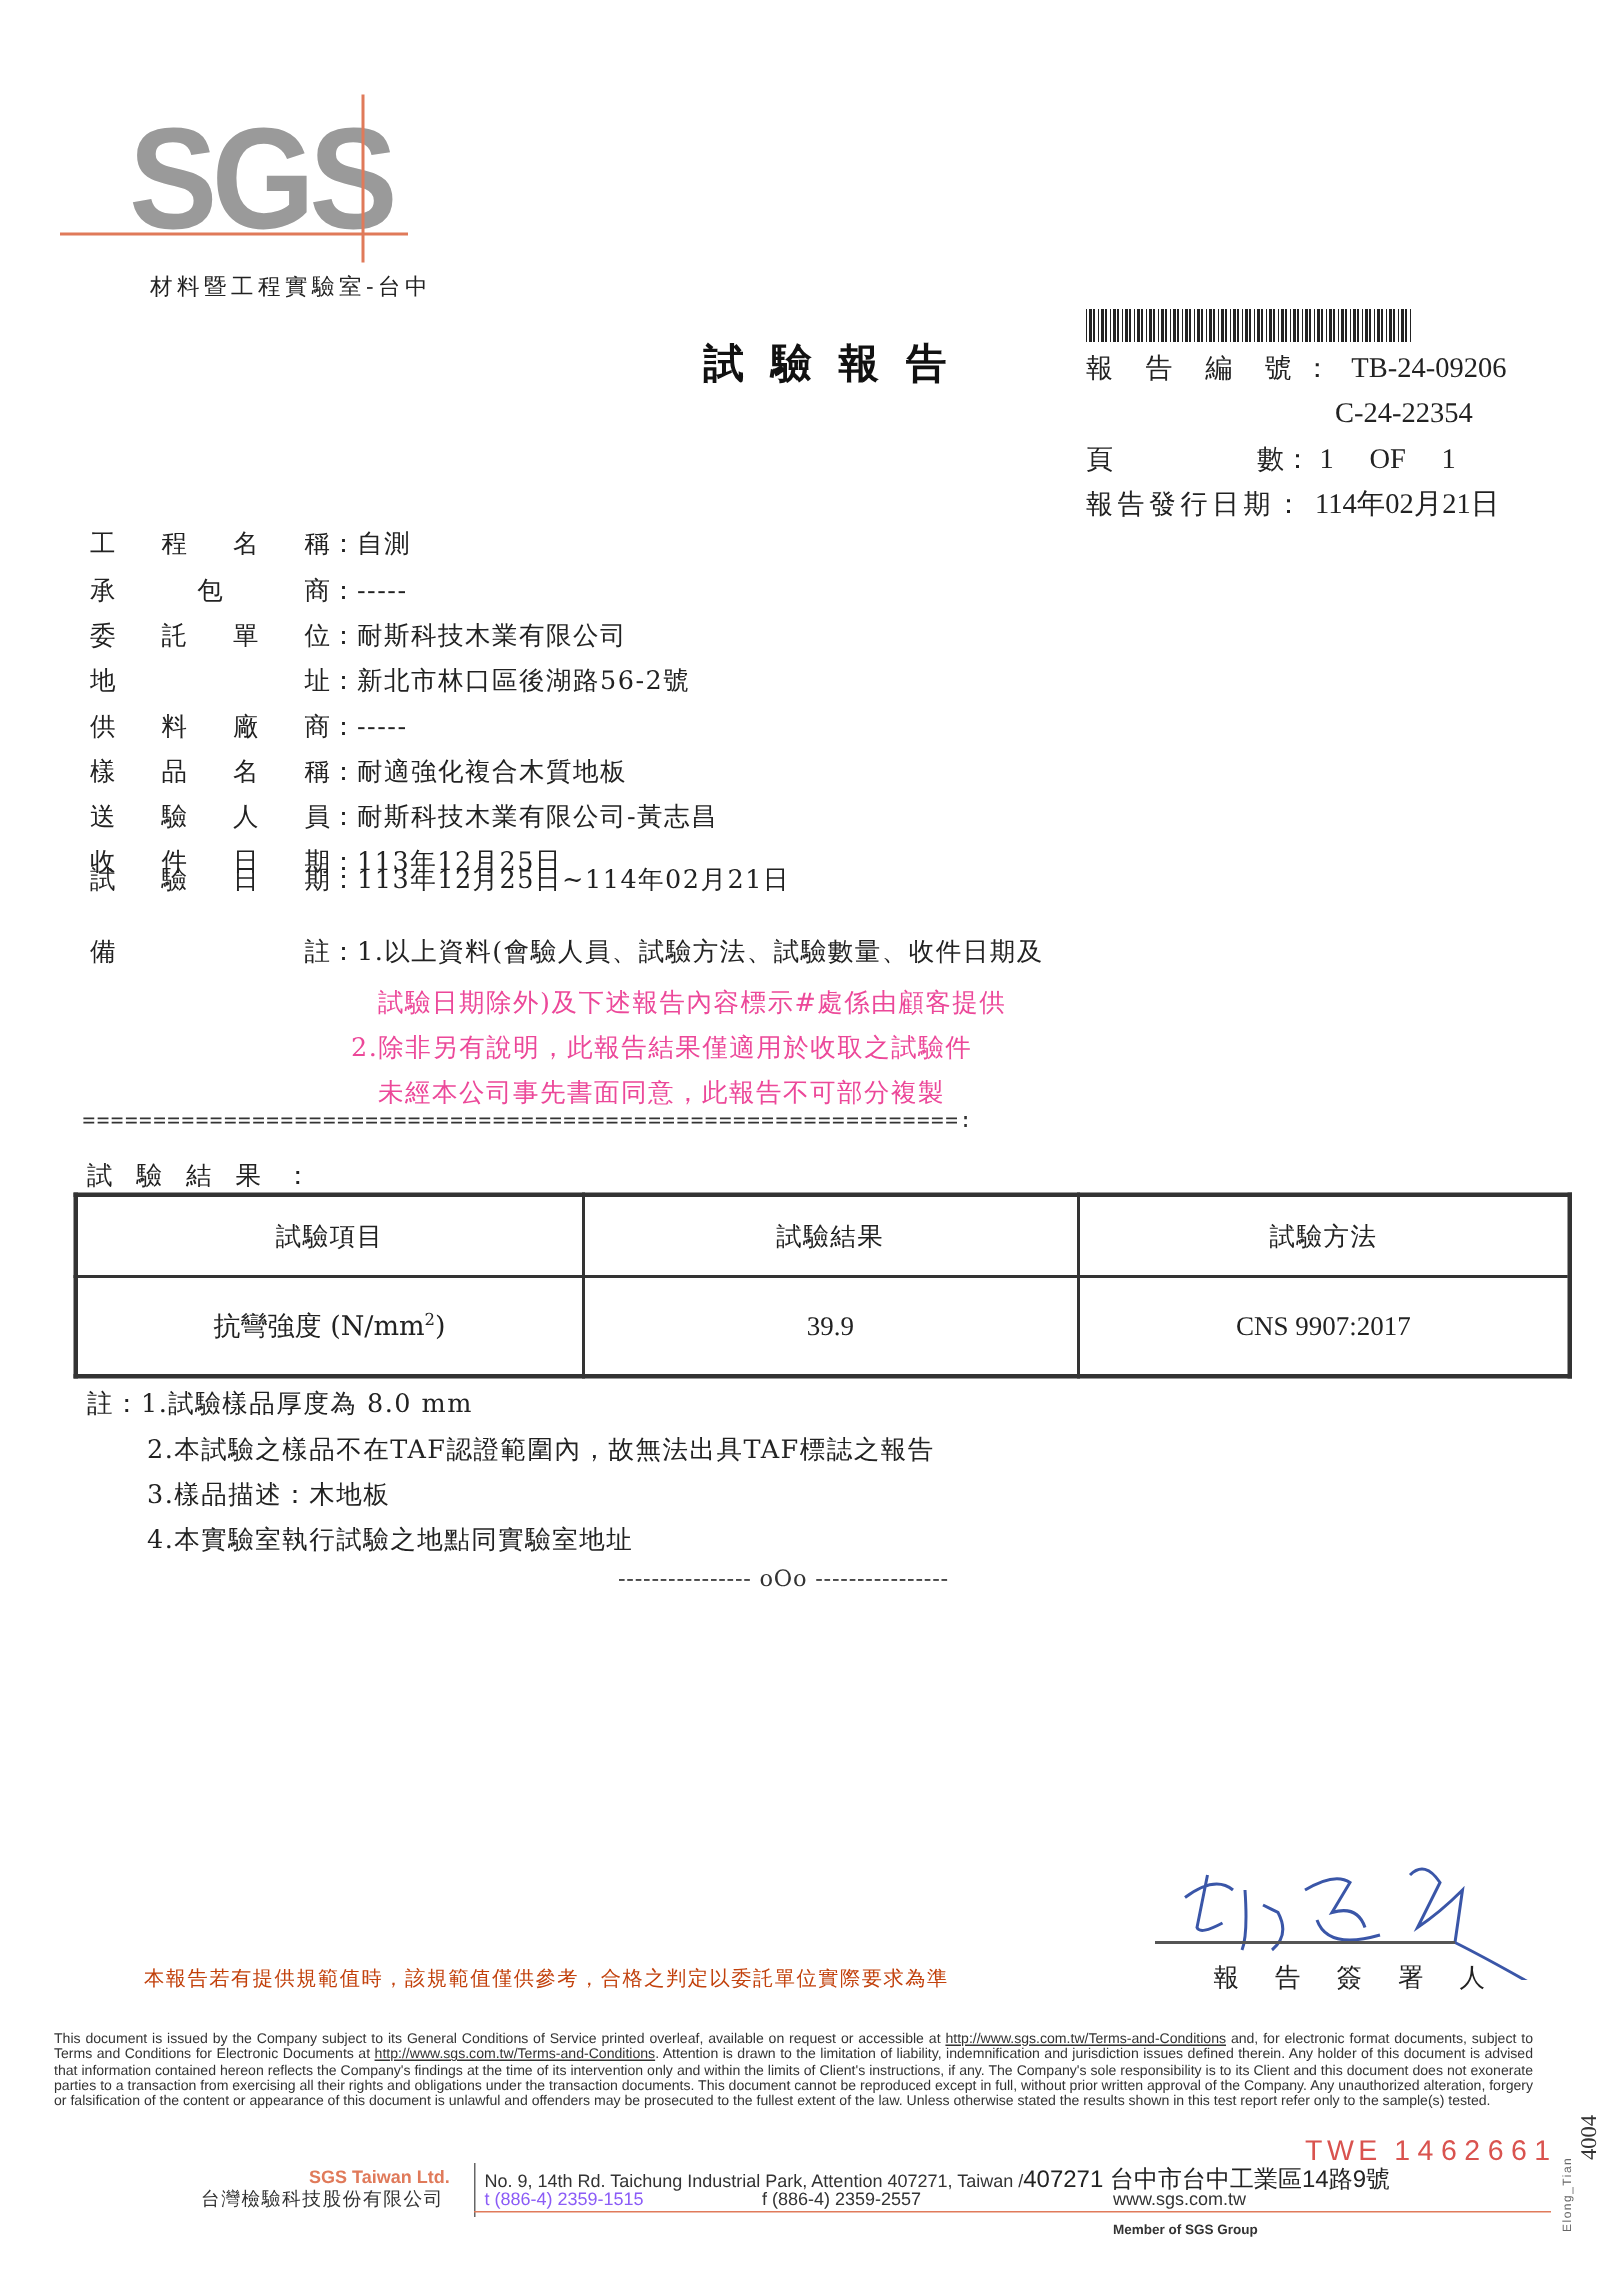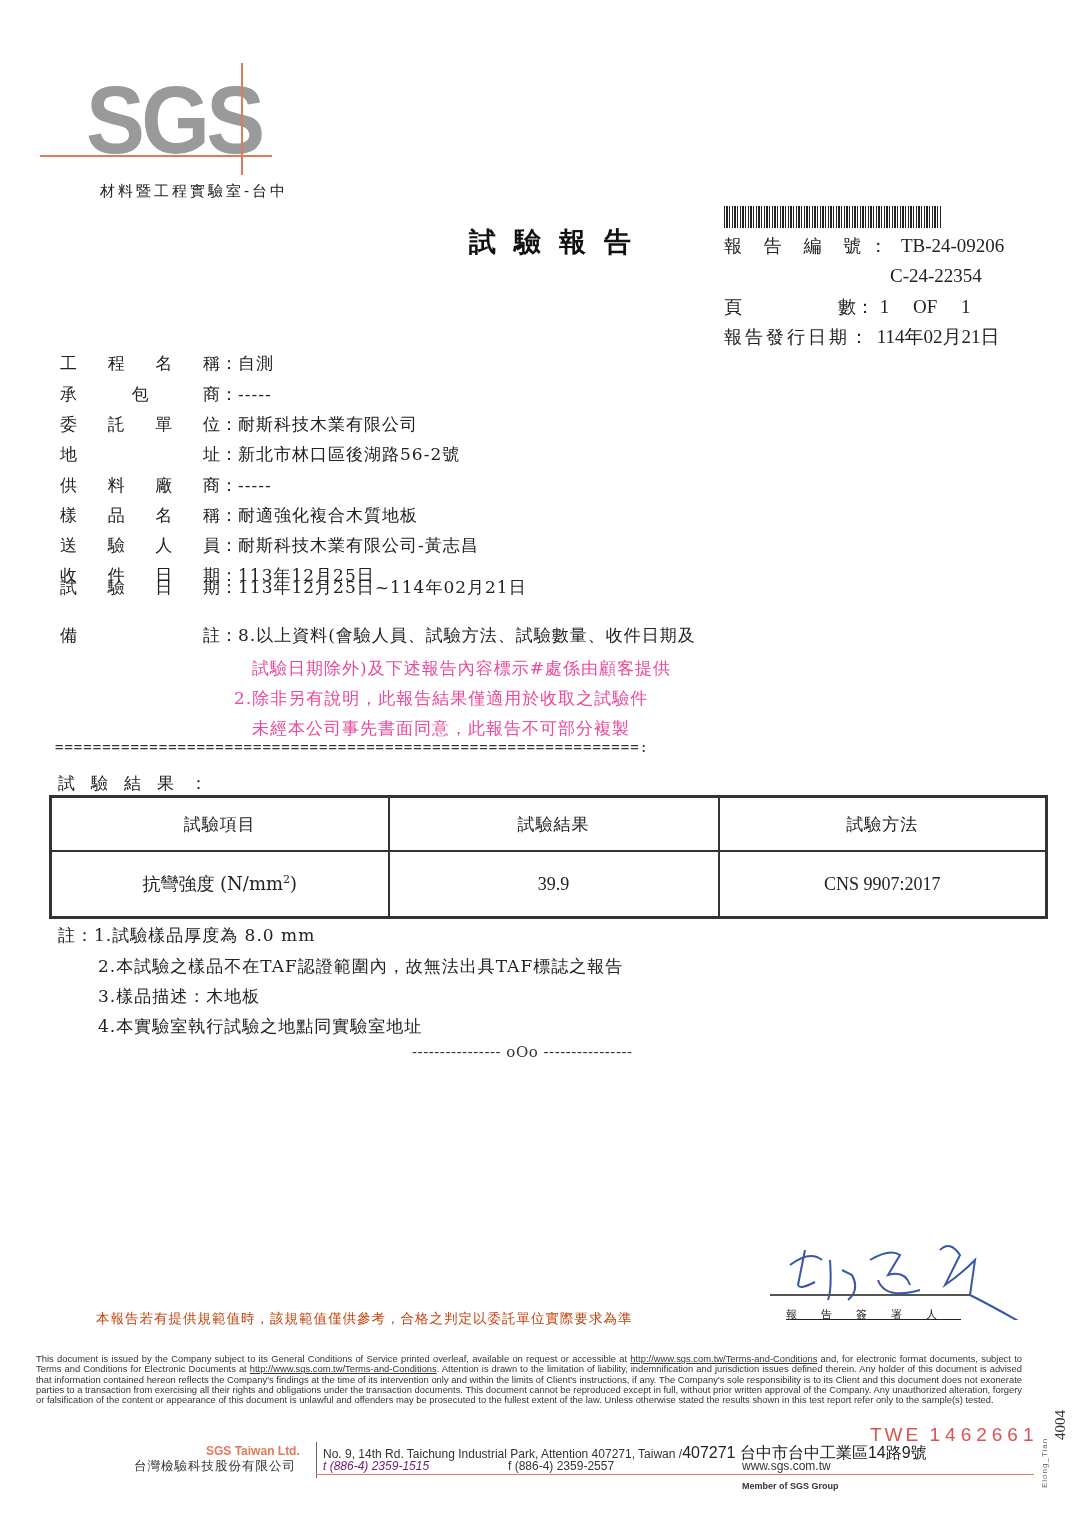--- a/index.html
+++ b/index.html
@@ -48,38 +48,38 @@
   table.results td, table.results th { border: 2px solid #333; text-align: center; font-weight: normal; color: #222; }
   table.results th { height: 50px; font-size: 17px; letter-spacing: 1px; }
   table.results td { height: 62px; font-size: 18px; }
   table.results { border: 3px solid #333; }
 
   .note-line { font-size: 17px; color: #222; white-space: nowrap; letter-spacing: 1px; }
   .end-mark { left: 412px; top: 1043px; font-size: 15px; color: #333; letter-spacing: 0.5px; }
 
   
   .disclaimer-cn { left: 96px; top: 1310px; font-size: 13.5px; color: #c2410c; letter-spacing: 1px; white-space: nowrap; }
-  .signer-label { left: 786px; top: 1307px; font-size: 11px; color: #222; letter-spacing: 24px; text-decoration: underline; }
+  .signer-label { left: 809px; top: 1307px; font-size: 17px; color: #222; letter-spacing: 24px; }
   .sign-underline { left: 770px; top: 1294px; width: 200px; height: 2px; background: #555; }
   .signature { left: 770px; top: 1230px; width: 260px; height: 90px; }
 
   .legal { left: 36px; top: 1354px; width: 986px; font-family: "Liberation Sans", "DejaVu Sans", sans-serif;
     font-size: 9.4px; line-height: 10.3px; color: #333; text-align: justify; }
   .legal a { color: #333; text-decoration: underline; }
 
   .twe { left: 870px; top: 1424px; font-family: "Liberation Sans", sans-serif; font-size: 19px; color: #d9534f; letter-spacing: 3px; }
   .twe .num { letter-spacing: 5px; }
 
   .footer-co-en { left: 206px; top: 1444px; font-family: "Liberation Sans", sans-serif; font-weight: bold; font-size: 12px; color: #e07a5a; }
   .footer-co-cn { left: 134px; top: 1458px; font-size: 12.5px; color: #333; letter-spacing: 1px; }
   .footer-vline { left: 316px; top: 1442px; width: 1px; height: 36px; background: #666; }
   .footer-hline { left: 316px; top: 1474px; width: 718px; height: 1px; background: #e07a5a; }
   .footer-addr { left: 323px; top: 1443px; font-family: "Liberation Sans", sans-serif; font-size: 12px; color: #333; white-space: nowrap; }
   .footer-addr .big { font-size: 16px; color: #222; }
-  .footer-tel { left: 323px; top: 1459px; font-family: "Liberation Sans", sans-serif; font-size: 12px; color: #701a75; font-style: italic; }
+  .footer-tel { left: 323px; top: 1459px; font-family: "Liberation Sans", sans-serif; font-size: 12px; color: #8b5cf6; }
   .footer-fax { left: 508px; top: 1459px; font-family: "Liberation Sans", sans-serif; font-size: 12px; color: #333; }
   .footer-web { left: 742px; top: 1459px; font-family: "Liberation Sans", sans-serif; font-size: 12px; color: #333; }
   .footer-member { left: 742px; top: 1481px; font-family: "Liberation Sans", sans-serif; font-size: 9px; font-weight: bold; color: #333; }
   .side-code { left: 1040px; top: 1408px; width: 30px; height: 100px; }
   .side-code .num { position: absolute; left: 12px; top: 32px; transform: rotate(-90deg); transform-origin: left top;
     font-family: "Liberation Serif", serif; font-size: 15px; color: #333; }
   .side-code .small { position: absolute; left: 0px; top: 80px; transform: rotate(-90deg); transform-origin: left top;
     font-family: "Liberation Sans", sans-serif; font-size: 8px; color: #666; letter-spacing: 1px; white-space: nowrap; }
 </style>
 </head>
@@ -109,21 +109,21 @@
 
 <div class="abs info-row" style="top:355px;"><span class="k">工程名稱</span><span class="c">：</span><span class="v">自測</span></div>
 <div class="abs info-row" style="top:386px;"><span class="k">承包商</span><span class="c">：</span><span class="v">-----</span></div>
 <div class="abs info-row" style="top:416px;"><span class="k">委託單位</span><span class="c">：</span><span class="v">耐斯科技木業有限公司</span></div>
 <div class="abs info-row" style="top:446px;"><span class="k">地址</span><span class="c">：</span><span class="v">新北市林口區後湖路56-2號</span></div>
 <div class="abs info-row" style="top:477px;"><span class="k">供料廠商</span><span class="c">：</span><span class="v">-----</span></div>
 <div class="abs info-row" style="top:507px;"><span class="k">樣品名稱</span><span class="c">：</span><span class="v">耐適強化複合木質地板</span></div>
 <div class="abs info-row" style="top:537px;"><span class="k">送驗人員</span><span class="c">：</span><span class="v">耐斯科技木業有限公司-黃志昌</span></div>
 <div class="abs info-row" style="top:567px;"><span class="k">收件日期</span><span class="c">：</span><span class="v">113年12月25日</span></div>
 <div class="abs info-row" style="top:579px;"><span class="k">試驗日期</span><span class="c">：</span><span class="v">113年12月25日~114年02月21日</span></div>
-<div class="abs info-row" style="top:627px;"><span class="k">備註</span><span class="c">：</span><span class="v">8.以上資料(會驗人員、試驗方法、試驗數量、收件日期及</span></div>
+<div class="abs info-row" style="top:627px;"><span class="k">備註</span><span class="c">：</span><span class="v">1.以上資料(會驗人員、試驗方法、試驗數量、收件日期及</span></div>
 <div class="abs remark-line" style="left:252px; top:657px;">試驗日期除外)及下述報告內容標示#處係由顧客提供</div>
 <div class="abs remark-line" style="left:234px; top:687px;">2.除非另有說明，此報告結果僅適用於收取之試驗件</div>
 <div class="abs remark-line" style="left:252px; top:717px;">未經本公司事先書面同意，此報告不可部分複製</div>
 
 <div class="abs dash-line">==============================================================:</div>
 
 <div class="abs section-title">試驗結果：</div>
 <table class="results">
   <colgroup>
       <col style="width:338px">

